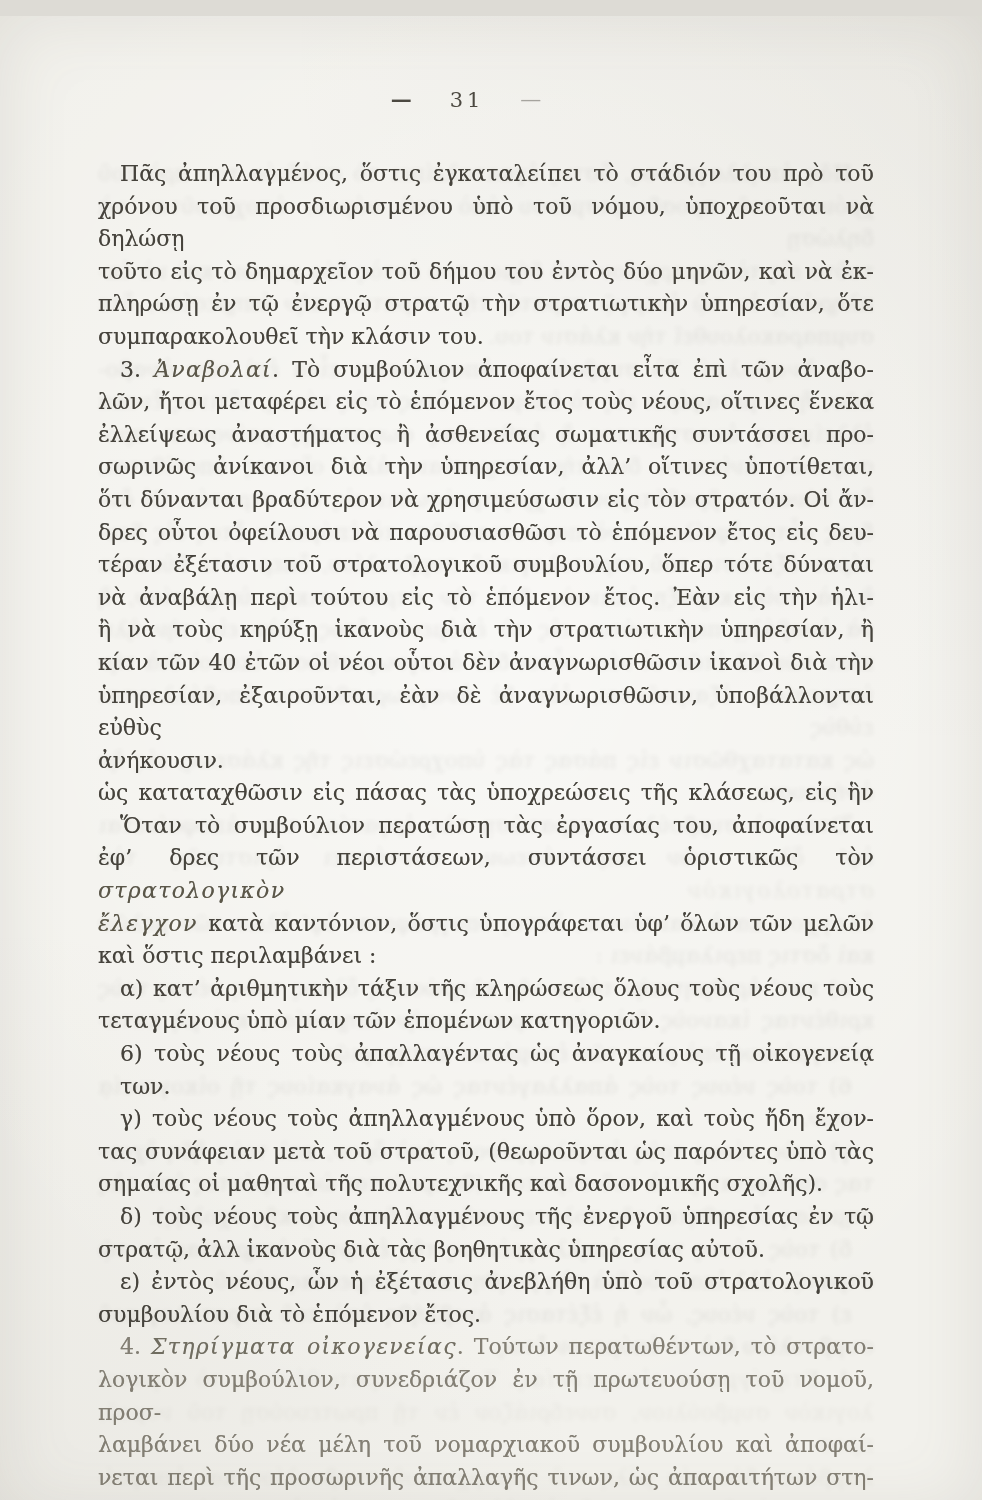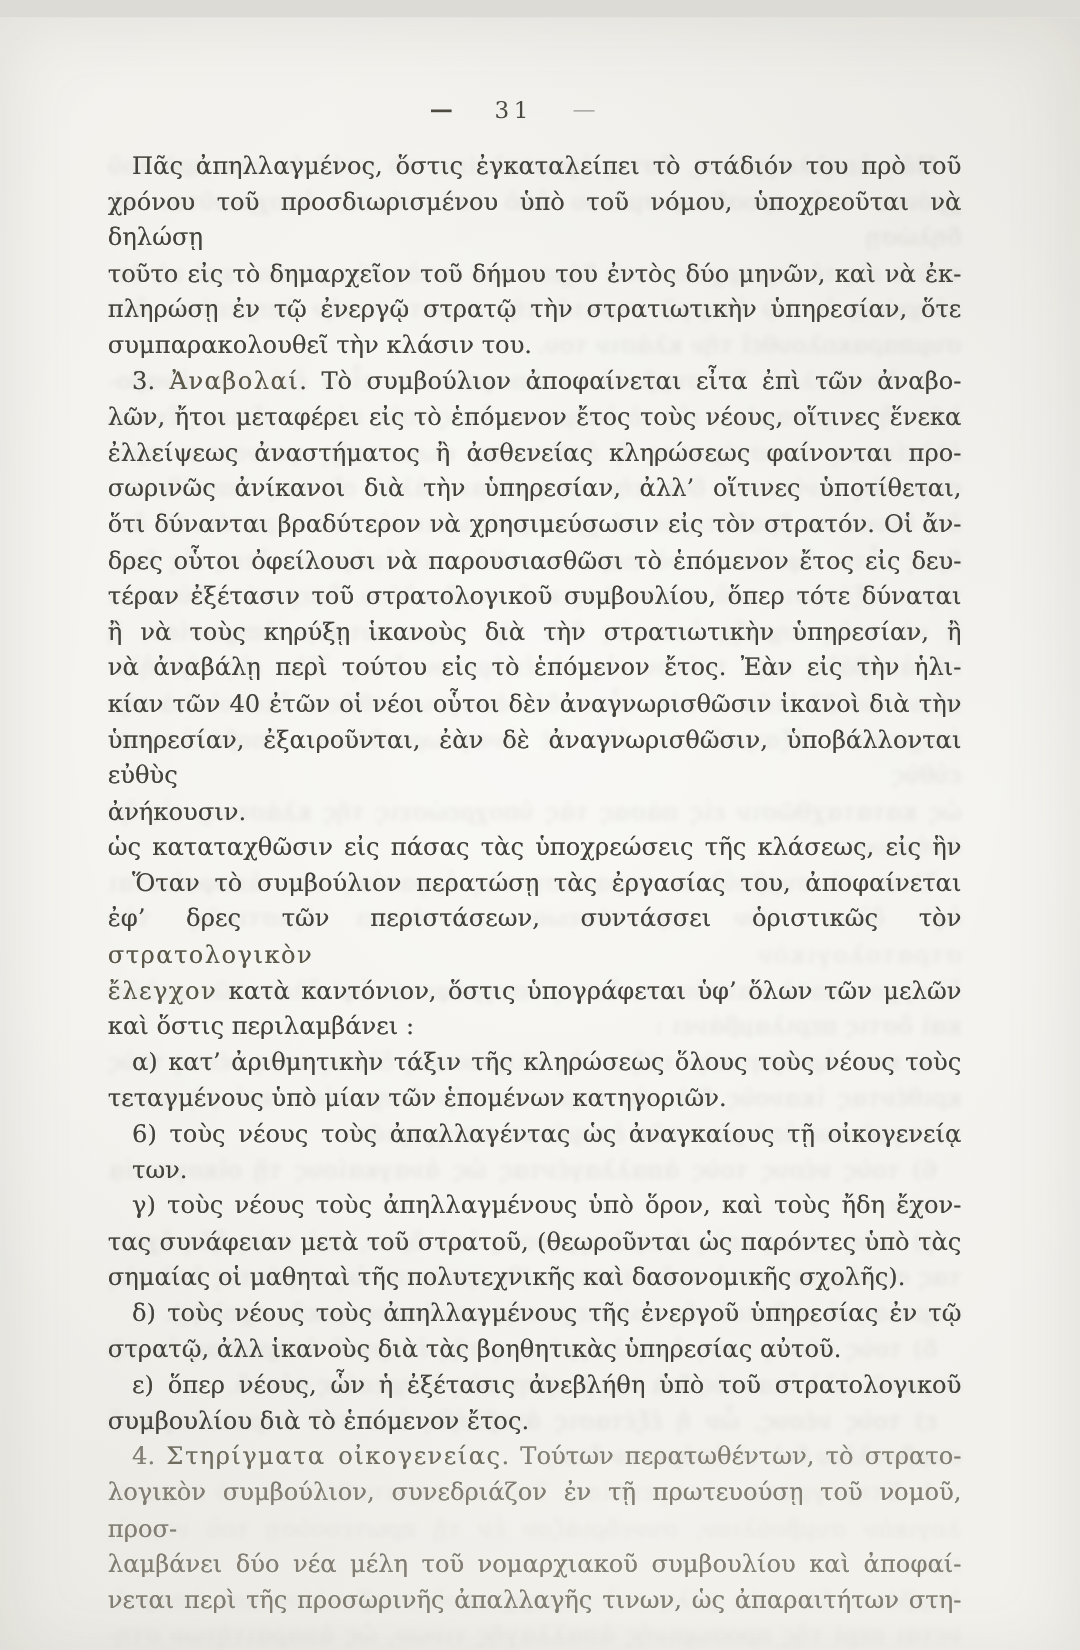--- a/index.html
+++ b/index.html
@@ -20,28 +20,28 @@
   .page-header {
     position:absolute; top:70px; left:-24px; width:100%;
     text-align:center; font-size:21px; letter-spacing:2px; color:#4c4941;
   }
   .dash { display:inline-block; vertical-align:1px; }
   .dash-left  { margin-right:36px; font-weight:bold; }
   .dash-right { margin-left:36px; opacity:0.45; }
   .page-number { letter-spacing:4px; }
 
   .text-block, .ghost {
-    position:absolute; top:120px; left:98px; width:776px;
+    position:absolute; top:142px; left:98px; width:776px;
     font-size:22px; line-height:32.6px;
   }
   .text-block { text-shadow: 0 0 0.6px rgba(70,67,60,0.55); }
   .line { text-align:justify; text-align-last:justify; }
   .line.first { padding-left:22px; }
   .line.endline { text-align-last:left; }
-  .it { letter-spacing:1.3px; color:#5b5749; }
+  .it { font-style:italic; letter-spacing:1.3px; color:#5b5749; }
   .paragraph.faded { color:#716c60; opacity:0.85; filter:blur(0.3px); }
 
   .ghost {
     transform:scaleX(-1);
     filter:blur(2.2px);
     opacity:0.085;
     color:#3c3a34;
     pointer-events:none;
   }
 </style>
@@ -116,27 +116,27 @@
       <div class="paragraph">
         <div class="line first"><span>Πᾶς ἀπηλλαγμένος, ὅστις ἐγκαταλείπει τὸ στάδιόν του πρὸ τοῦ</span></div>
         <div class="line"><span>χρόνου τοῦ προσδιωρισμένου ὑπὸ τοῦ νόμου, ὑποχρεοῦται νὰ δηλώσῃ</span></div>
         <div class="line"><span>τοῦτο εἰς τὸ δημαρχεῖον τοῦ δήμου του ἐντὸς δύο μηνῶν, καὶ νὰ ἐκ-</span></div>
         <div class="line"><span>πληρώσῃ ἐν τῷ ἐνεργῷ στρατῷ τὴν στρατιωτικὴν ὑπηρεσίαν, ὅτε</span></div>
         <div class="line endline"><span>συμπαρακολουθεῖ τὴν κλάσιν του.</span></div>
       </div>
       <div class="paragraph">
         <div class="line first"><span>3. </span><span class="it">Ἀναβολαί</span><span>. Τὸ συμβούλιον ἀποφαίνεται εἶτα ἐπὶ τῶν ἀναβο-</span></div>
         <div class="line"><span>λῶν, ἤτοι μεταφέρει εἰς τὸ ἑπόμενον ἔτος τοὺς νέους, οἵτινες ἕνεκα</span></div>
-        <div class="line"><span>ἐλλείψεως ἀναστήματος ἢ ἀσθενείας κληρώσεως φαίνονται προ-</span></div>
+        <div class="line"><span>ἐλλείψεως ἀναστήματος ἢ ἀσθενείας σωματικῆς συντάσσει προ-</span></div>
         <div class="line"><span>σωρινῶς ἀνίκανοι διὰ τὴν ὑπηρεσίαν, ἀλλ’ οἵτινες ὑποτίθεται,</span></div>
         <div class="line"><span>ὅτι δύνανται βραδύτερον νὰ χρησιμεύσωσιν εἰς τὸν στρατόν. Οἱ ἄν-</span></div>
         <div class="line"><span>δρες οὗτοι ὀφείλουσι νὰ παρουσιασθῶσι τὸ ἑπόμενον ἔτος εἰς δευ-</span></div>
         <div class="line"><span>τέραν ἐξέτασιν τοῦ στρατολογικοῦ συμβουλίου, ὅπερ τότε δύναται</span></div>
+        <div class="line"><span>νὰ ἀναβάλῃ περὶ τούτου εἰς τὸ ἑπόμενον ἔτος. Ἐὰν εἰς τὴν ἡλι-</span></div>
         <div class="line"><span>ἢ νὰ τοὺς κηρύξῃ ἱκανοὺς διὰ τὴν στρατιωτικὴν ὑπηρεσίαν, ἢ</span></div>
-        <div class="line"><span>νὰ ἀναβάλῃ περὶ τούτου εἰς τὸ ἑπόμενον ἔτος. Ἐὰν εἰς τὴν ἡλι-</span></div>
         <div class="line"><span>κίαν τῶν 40 ἐτῶν οἱ νέοι οὗτοι δὲν ἀναγνωρισθῶσιν ἱκανοὶ διὰ τὴν</span></div>
         <div class="line"><span>ὑπηρεσίαν, ἐξαιροῦνται, ἐὰν δὲ ἀναγνωρισθῶσιν, ὑποβάλλονται εὐθὺς</span></div>
         <div class="line endline"><span>ἀνήκουσιν.</span></div>
         <div class="line"><span>ὡς καταταχθῶσιν εἰς πάσας τὰς ὑποχρεώσεις τῆς κλάσεως, εἰς ἣν</span></div>
       </div>
       <div class="paragraph">
         <div class="line first"><span>Ὅταν τὸ συμβούλιον περατώσῃ τὰς ἐργασίας του, ἀποφαίνεται</span></div>
         <div class="line"><span>ἐφ’ δρες τῶν περιστάσεων, συντάσσει ὁριστικῶς τὸν </span><span class="it">στρατολογικὸν</span></div>
         <div class="line"><span class="it">ἔλεγχον</span><span> κατὰ καντόνιον, ὅστις ὑπογράφεται ὑφ’ ὅλων τῶν μελῶν</span></div>
         <div class="line endline"><span>καὶ ὅστις περιλαμβάνει :</span></div>
@@ -151,21 +151,21 @@
       <div class="paragraph">
         <div class="line first"><span>γ) τοὺς νέους τοὺς ἀπηλλαγμένους ὑπὸ ὅρον, καὶ τοὺς ἤδη ἔχον-</span></div>
         <div class="line"><span>τας συνάφειαν μετὰ τοῦ στρατοῦ, (θεωροῦνται ὡς παρόντες ὑπὸ τὰς</span></div>
         <div class="line endline"><span>σημαίας οἱ μαθηταὶ τῆς πολυτεχνικῆς καὶ δασονομικῆς σχολῆς).</span></div>
       </div>
       <div class="paragraph">
         <div class="line first"><span>δ) τοὺς νέους τοὺς ἀπηλλαγμένους τῆς ἐνεργοῦ ὑπηρεσίας ἐν τῷ</span></div>
         <div class="line endline"><span>στρατῷ, ἀλλ ἱκανοὺς διὰ τὰς βοηθητικὰς ὑπηρεσίας αὐτοῦ.</span></div>
       </div>
       <div class="paragraph">
-        <div class="line first"><span>ε) ὅπερ νέους, ὧν ἡ ἐξέτασις ἀνεβλήθη ὑπὸ τοῦ στρατολογικοῦ</span></div>
+        <div class="line first"><span>ε) ἐντὸς νέους, ὧν ἡ ἐξέτασις ἀνεβλήθη ὑπὸ τοῦ στρατολογικοῦ</span></div>
         <div class="line endline"><span>συμβουλίου διὰ τὸ ἑπόμενον ἔτος.</span></div>
       </div>
       <div class="paragraph faded">
         <div class="line first"><span>4. </span><span class="it">Στηρίγματα οἰκογενείας</span><span>. Τούτων περατωθέντων, τὸ στρατο-</span></div>
         <div class="line"><span>λογικὸν συμβούλιον, συνεδριάζον ἐν τῇ πρωτευούσῃ τοῦ νομοῦ, προσ-</span></div>
         <div class="line"><span>λαμβάνει δύο νέα μέλη τοῦ νομαρχιακοῦ συμβουλίου καὶ ἀποφαί-</span></div>
         <div class="line"><span>νεται περὶ τῆς προσωρινῆς ἀπαλλαγῆς τινων, ὡς ἀπαραιτήτων στη-</span></div>
       </div>
     </div>
 

